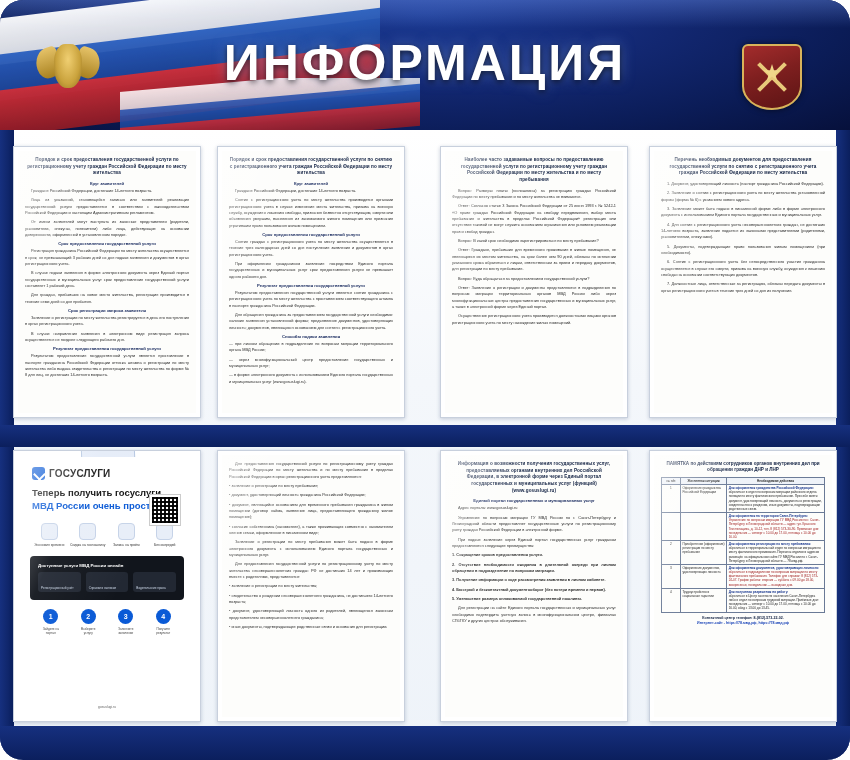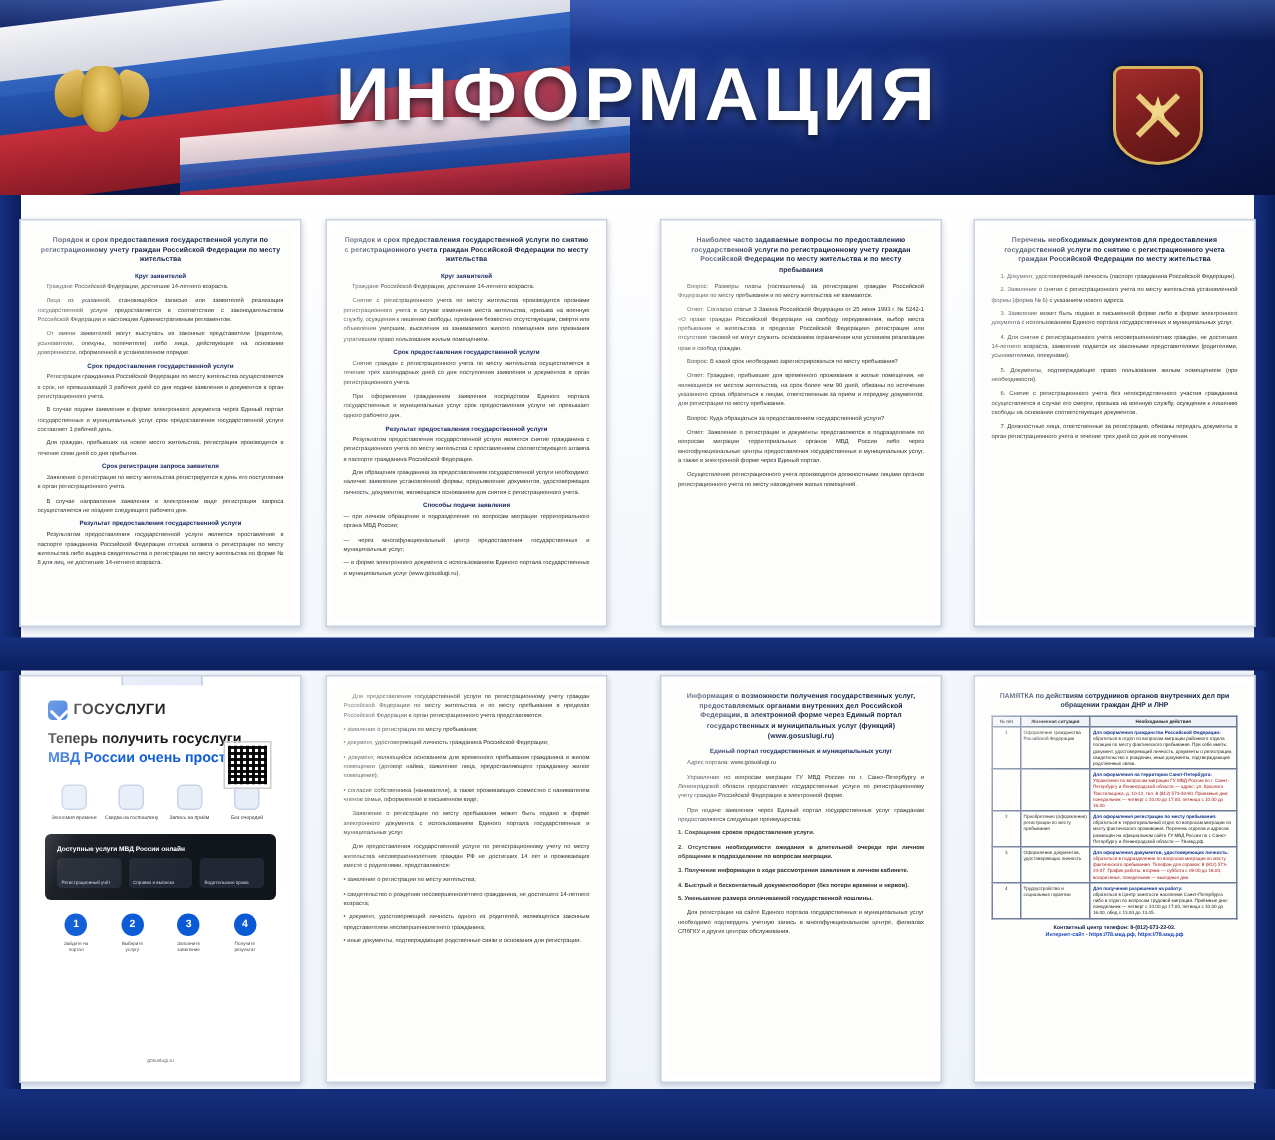--- a/index.html
+++ b/index.html
@@ -9,20 +9,21 @@
   }
   body {
     font-family: "Liberation Sans", sans-serif;
   }
   .board {
     position: relative;
     width: 850px;
     height: 760px;
     overflow: hidden;
     background: #0a1d5e;
+    border-radius: 23px;
   }
   
   .header {
     position: absolute;
     left: 0; top: 0;
     width: 850px;
     height: 138px;
     background:
       radial-gradient(ellipse at 50% 10%, #1b3a92 0%, #142a77 35%, #0b1c57 70%, #060f38 100%);
     overflow: hidden;

